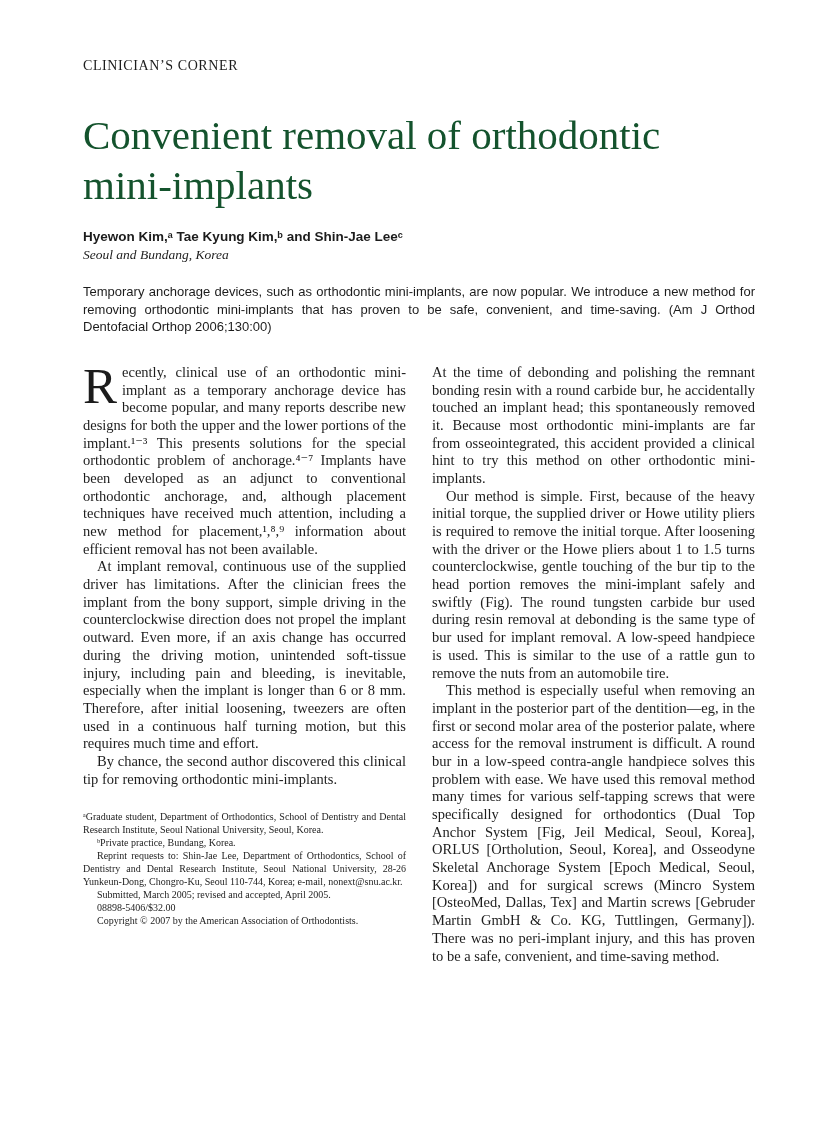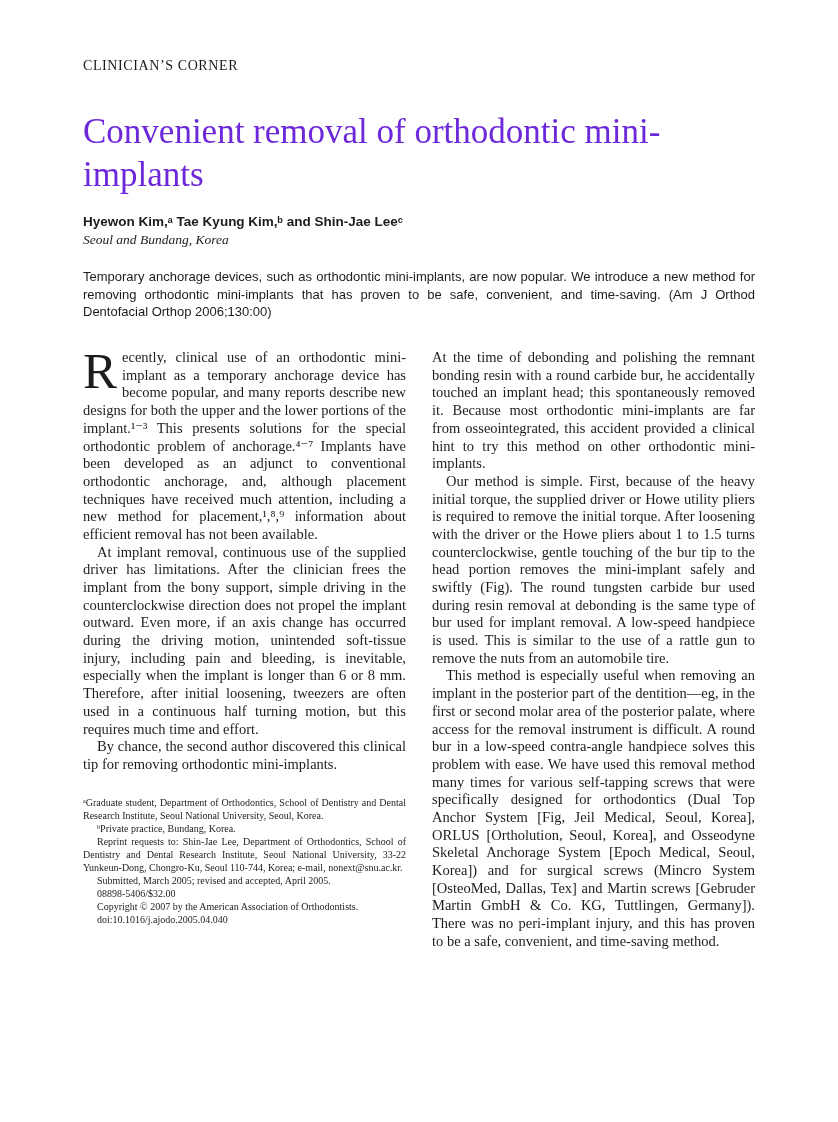--- a/index.html
+++ b/index.html
@@ -18,25 +18,25 @@
   }
 
   .section-label {
     font-size: 14px;
     letter-spacing: 0.6px;
     color: #1c1c1c;
   }
 
   .article-title {
     margin-top: 36px;
-    font-size: 35px;
+    font-size: 41px;
     font-weight: 400;
     line-height: 1.23;
     max-width: 600px;
-    color: #6d28d9;
+    color: #14532d;
   }
 
   .authors {
     margin-top: 18px;
     font-family: "Liberation Sans", "DejaVu Sans", sans-serif;
     font-weight: bold;
     font-size: 13.5px;
   }
 
   .affiliation {
@@ -112,25 +112,24 @@
     <div class="col">
       <p class="lead-para"><span class="dropcap">R</span><span>ecently, clinical use of an orthodontic mini-implant as a temporary anchorage device has become popular, and many reports describe new designs for both the upper and the lower portions of the implant.¹⁻³ This presents solutions for the special orthodontic problem of anchorage.⁴⁻⁷ Implants have been developed as an adjunct to conventional orthodontic anchorage, and, although placement techniques have received much attention, including a new method for placement,¹,⁸,⁹ information about efficient removal has not been available.</span></p>
 
       <p>At implant removal, continuous use of the supplied driver has limitations. After the clinician frees the implant from the bony support, simple driving in the counterclockwise direction does not propel the implant outward. Even more, if an axis change has occurred during the driving motion, unintended soft-tissue injury, including pain and bleeding, is inevitable, especially when the implant is longer than 6 or 8 mm. Therefore, after initial loosening, tweezers are often used in a continuous half turning motion, but this requires much time and effort.</p>
 
       <p>By chance, the second author discovered this clinical tip for removing orthodontic mini-implants.</p>
 
       <div class="footnotes">
         <p>ᵃGraduate student, Department of Orthodontics, School of Dentistry and Dental Research Institute, Seoul National University, Seoul, Korea.</p>
         <p>ᵇPrivate practice, Bundang, Korea.</p>
-        <p>Reprint requests to: Shin-Jae Lee, Department of Orthodontics, School of Dentistry and Dental Research Institute, Seoul National University, 33-22 Yunkeun-Dong, Chongro-Ku, Seoul 110-744, Korea; e-mail, nonext@snu.ac.kr.</p>
+        <p>Reprint requests to: Shin-Jae Lee, Department of Orthodontics, School of Dentistry and Dental Research Institute, Seoul National University, 28-26 Yunkeun-Dong, Chongro-Ku, Seoul 110-744, Korea; e-mail, nonext@snu.ac.kr.</p>
         <p>Submitted, March 2005; revised and accepted, April 2005.</p>
         <p>08898-5406/$32.00</p>
         <p>Copyright © 2007 by the American Association of Orthodontists.</p>
-        <p>doi:10.1016/j.ajodo.2005.04.040</p>
       </div>
     </div>
 
     <div class="col">
       <p>At the time of debonding and polishing the remnant bonding resin with a round carbide bur, he accidentally touched an implant head; this spontaneously removed it. Because most orthodontic mini-implants are far from osseointegrated, this accident provided a clinical hint to try this method on other orthodontic mini-implants.</p>
 
       <p>Our method is simple. First, because of the heavy initial torque, the supplied driver or Howe utility pliers is required to remove the initial torque. After loosening with the driver or the Howe pliers about 1 to 1.5 turns counterclockwise, gentle touching of the bur tip to the head portion removes the mini-implant safely and swiftly (Fig). The round tungsten carbide bur used during resin removal at debonding is the same type of bur used for implant removal. A low-speed handpiece is used. This is similar to the use of a rattle gun to remove the nuts from an automobile tire.</p>
 
       <p>This method is especially useful when removing an implant in the posterior part of the dentition—eg, in the first or second molar area of the posterior palate, where access for the removal instrument is difficult. A round bur in a low-speed contra-angle handpiece solves this problem with ease. We have used this removal method many times for various self-tapping screws that were specifically designed for orthodontics (Dual Top Anchor System [Fig, Jeil Medical, Seoul, Korea], ORLUS [Ortholution, Seoul, Korea], and Osseodyne Skeletal Anchorage System [Epoch Medical, Seoul, Korea]) and for surgical screws (Mincro System [OsteoMed, Dallas, Tex] and Martin screws [Gebruder Martin GmbH &amp; Co. KG, Tuttlingen, Germany]). There was no peri-implant injury, and this has proven to be a safe, convenient, and time-saving method.</p>
     </div>

